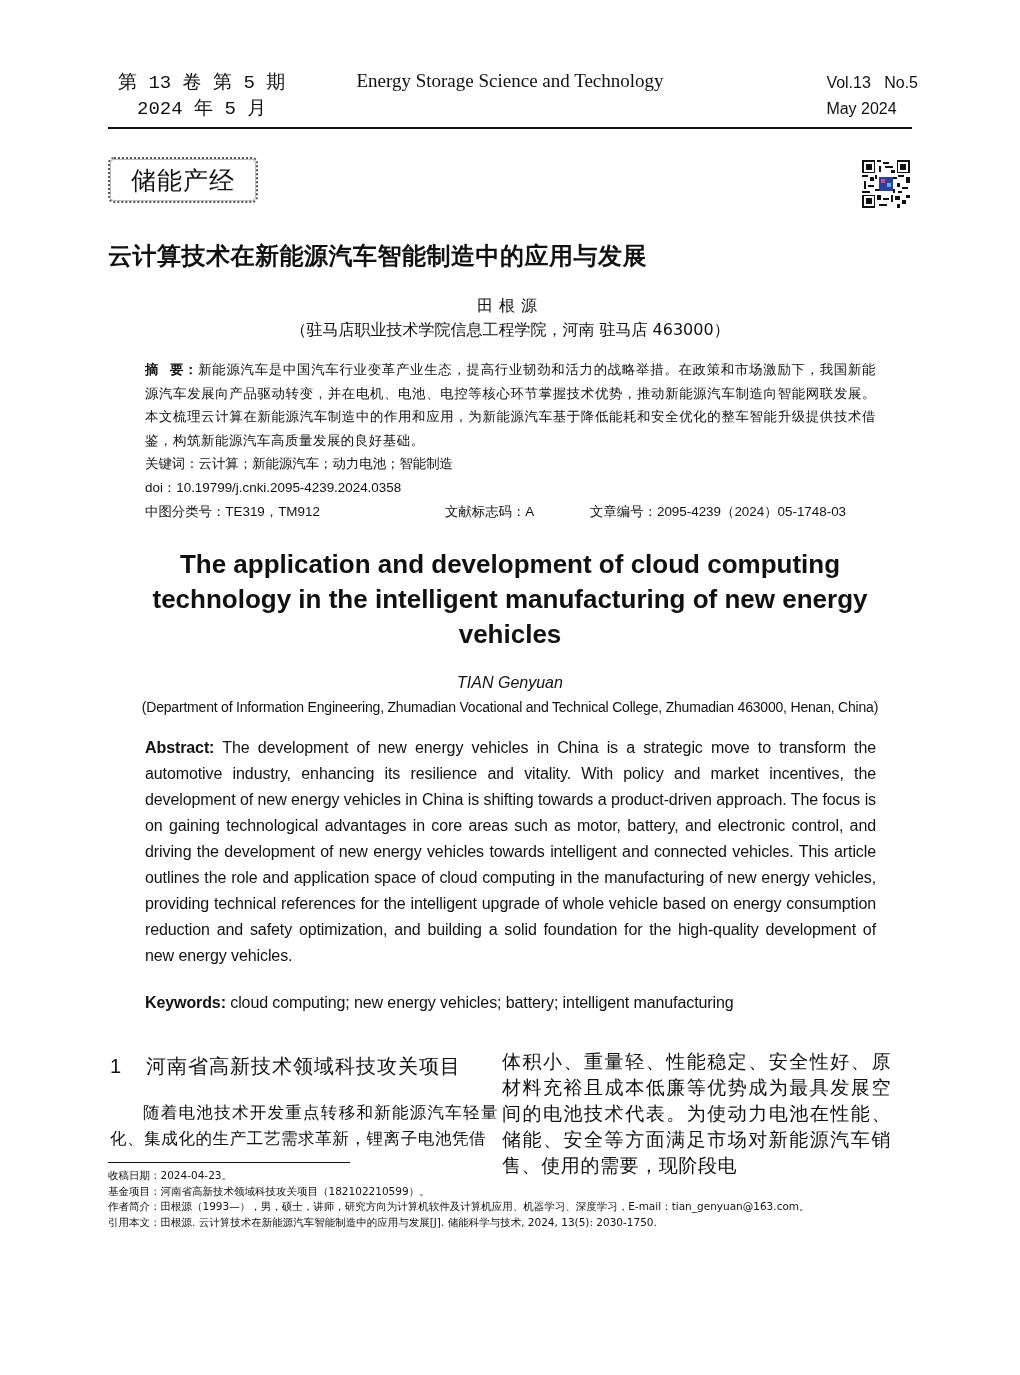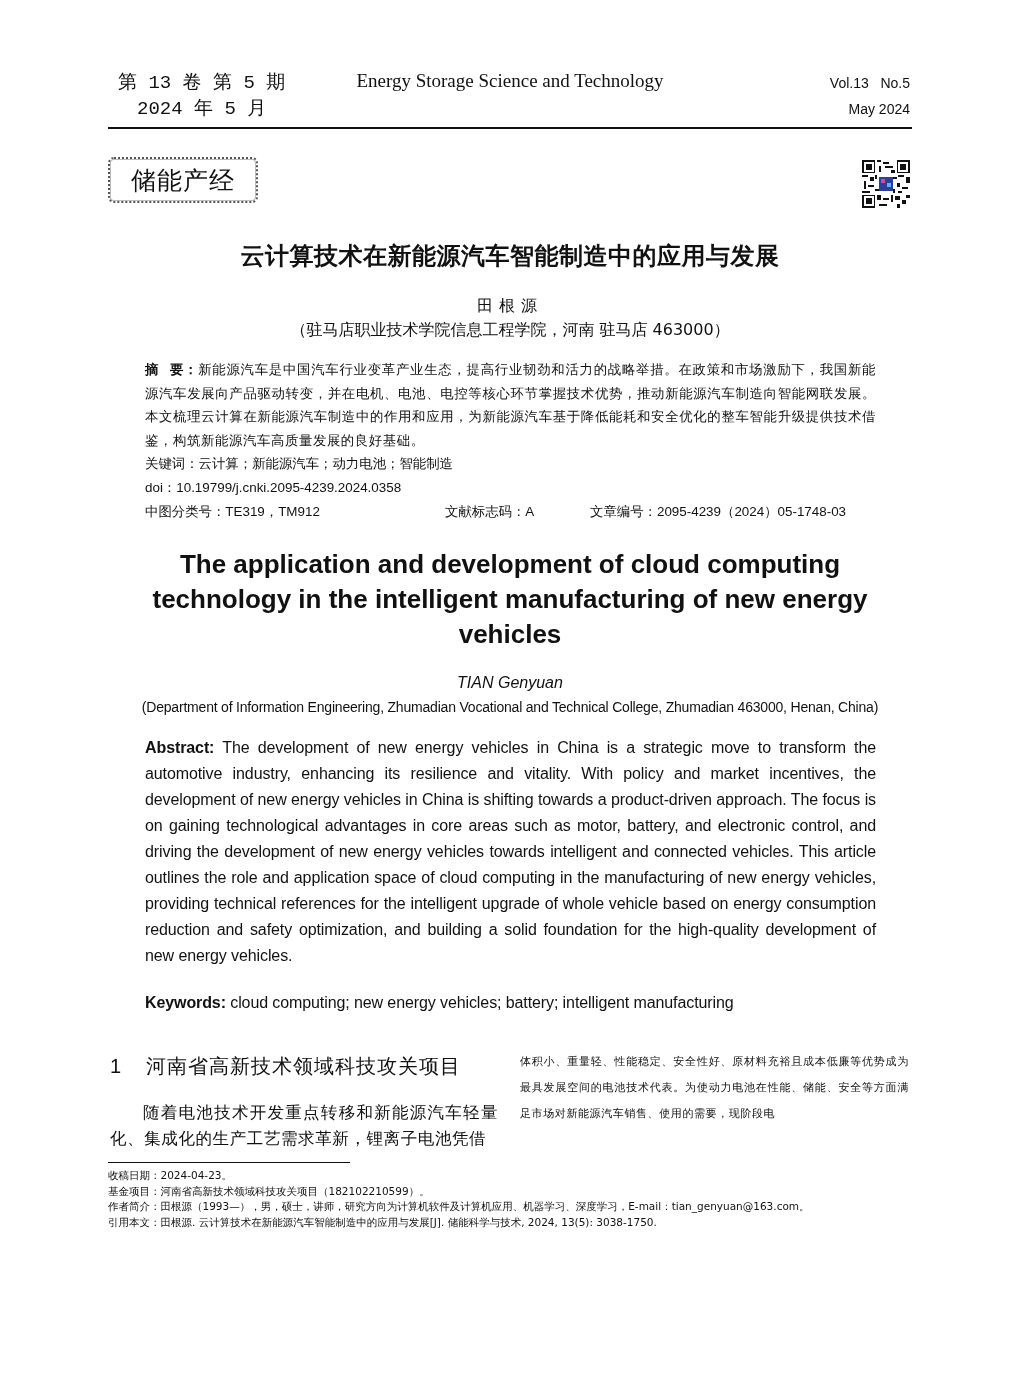--- a/index.html
+++ b/index.html
@@ -4,31 +4,31 @@
 <style>
   html, body { margin: 0; padding: 0; background: #ffffff; }
   body { width: 1020px; height: 1375px; position: relative; overflow: hidden; color: #111; font-family: "Liberation Sans", sans-serif; }
   .abs { position: absolute; }
 
   
   .hdr-left { left: 118px; top: 70px; font-size: 19px; line-height: 26px; font-family: Liberation Mono, monospace; text-align: center; }
   .hdr-center { left: 330px; width: 360px; top: 68px; text-align: center; }
   .hdr-center .cn { font-family: "DejaVu Serif", serif; font-size: 20px; letter-spacing: 16px; line-height: 28px; padding-left: 16px; }
   .hdr-center .en { font-family: "Liberation Serif", serif; font-size: 19px; line-height: 26px; }
-  .hdr-right { right: 110px; top: 70px; text-align: right; font-size: 14px; line-height: 26px; }
+  .hdr-right { right: 102px; top: 70px; font-size: 16px; line-height: 26px; }
   .hdr-rule { left: 108px; width: 804px; top: 127px; height: 2px; background: #111; }
 
   
   .tag { left: 108px; top: 157px; width: 146px; height: 42px; border: 2px dotted #555; border-radius: 6px; box-shadow: inset 0 0 0 1px #bbb; display: flex; align-items: center; justify-content: center; font-size: 25px; letter-spacing: 1px; font-family: "DejaVu Sans", sans-serif; }
 
   
   .qr { left: 862px; top: 160px; width: 48px; height: 48px; }
 
   
-  .cn-title { left: 108px; width: 804px; top: 240px; text-align: center; font-size: 24px; font-weight: bold; font-family: "DejaVu Sans", sans-serif; letter-spacing: 0.5px; }
+  .cn-title { left: 108px; width: 804px; top: 240px; font-size: 24px; font-weight: bold; font-family: "DejaVu Sans", sans-serif; letter-spacing: 0.5px; }
   .cn-author { left: 108px; width: 804px; top: 296px; text-align: center; font-size: 16px; letter-spacing: 6px; font-family: "DejaVu Sans", sans-serif; }
   .cn-affil { left: 108px; width: 804px; top: 320px; text-align: center; font-size: 16px; font-family: "DejaVu Sans", sans-serif; }
 
   
   .cn-abs { left: 145px; width: 731px; top: 358px; font-size: 13.4px; line-height: 23.5px; text-align: justify; font-family: "DejaVu Serif", serif; letter-spacing: 0.6px; }
   .cn-abs b { font-family: "DejaVu Sans", sans-serif; font-weight: bold; }
   .meta-line { left: 145px; font-size: 13.4px; font-family: "Liberation Sans", sans-serif; }
   .meta-kw { top: 455px; }
   .meta-kw .lbl { font-family: "DejaVu Sans", sans-serif; }
   .meta-kw .v { font-family: "DejaVu Serif", serif; }
@@ -42,21 +42,21 @@
   .en-affil { left: 108px; width: 804px; top: 699px; text-align: center; font-size: 14px; letter-spacing: -0.2px; }
 
   
   .en-abs { left: 145px; width: 731px; top: 735px; font-size: 16px; line-height: 26px; text-align: justify; letter-spacing: -0.1px; }
   .en-kw { left: 145px; top: 994px; font-size: 16px; letter-spacing: -0.1px; }
 
   
   .sec-head { left: 110px; top: 1053px; font-size: 20px; font-family: "DejaVu Sans", sans-serif; letter-spacing: 1px; }
   .sec-head .num { display: inline-block; width: 36px; font-family: "Liberation Sans", sans-serif; }
   .body-left { left: 110px; width: 388px; top: 1100px; font-size: 16.5px; line-height: 26px; text-align: justify; font-family: "DejaVu Sans", sans-serif; text-indent: 2em; letter-spacing: 0.6px; }
-  .body-right { left: 520px; width: 389px; top: 1049px; font-size: 11px; line-height: 26px; text-align: justify; font-family: Liberation Mono, monospace; letter-spacing: 0.6px; }
+  .body-right { left: 502px; width: 389px; top: 1049px; font-size: 19px; line-height: 26px; text-align: justify; font-family: Liberation Sans, sans-serif; letter-spacing: 0.6px; }
 
   
   .fn-rule { left: 108px; width: 242px; top: 1162px; height: 1px; background: #111; }
   .footnotes { left: 108px; width: 806px; top: 1168px; font-size: 11.2px; line-height: 15.6px; font-family: "Liberation Sans", sans-serif; }
   .footnotes div { white-space: nowrap; }
   .footnotes .cn { font-family: "DejaVu Sans", sans-serif; font-size: 10.5px; }
   .footnotes b { font-weight: bold; }
 </style>
 </head>
 <body>
@@ -156,14 +156,14 @@
   <span class="num">1</span><span>河南省高新技术领域科技攻关项目</span>
 </div>
 <div class="abs body-left">随着电池技术开发重点转移和新能源汽车轻量化、集成化的生产工艺需求革新，锂离子电池凭借</div>
 <div class="abs body-right">体积小、重量轻、性能稳定、安全性好、原材料充裕且成本低廉等优势成为最具发展空间的电池技术代表。为使动力电池在性能、储能、安全等方面满足市场对新能源汽车销售、使用的需要，现阶段电</div>
 
 <div class="abs fn-rule"></div>
 <div class="abs footnotes">
   <div class="cn">收稿日期：2024-04-23。</div>
   <div class="cn">基金项目：河南省高新技术领域科技攻关项目（182102210599）。</div>
   <div class="cn">作者简介：田根源（1993—），男，硕士，讲师，研究方向为计算机软件及计算机应用、机器学习、深度学习，E-mail：tian_genyuan@163.com。</div>
-  <div class="cn">引用本文：田根源. 云计算技术在新能源汽车智能制造中的应用与发展[J]. 储能科学与技术, 2024, 13(5): 3038-1750.</div>
+  <div class="cn">引用本文：田根源. 云计算技术在新能源汽车智能制造中的应用与发展[J]. 储能科学与技术, 2024, 13(5): 2030-1750.</div>
 </div>
 
 </body></html>

